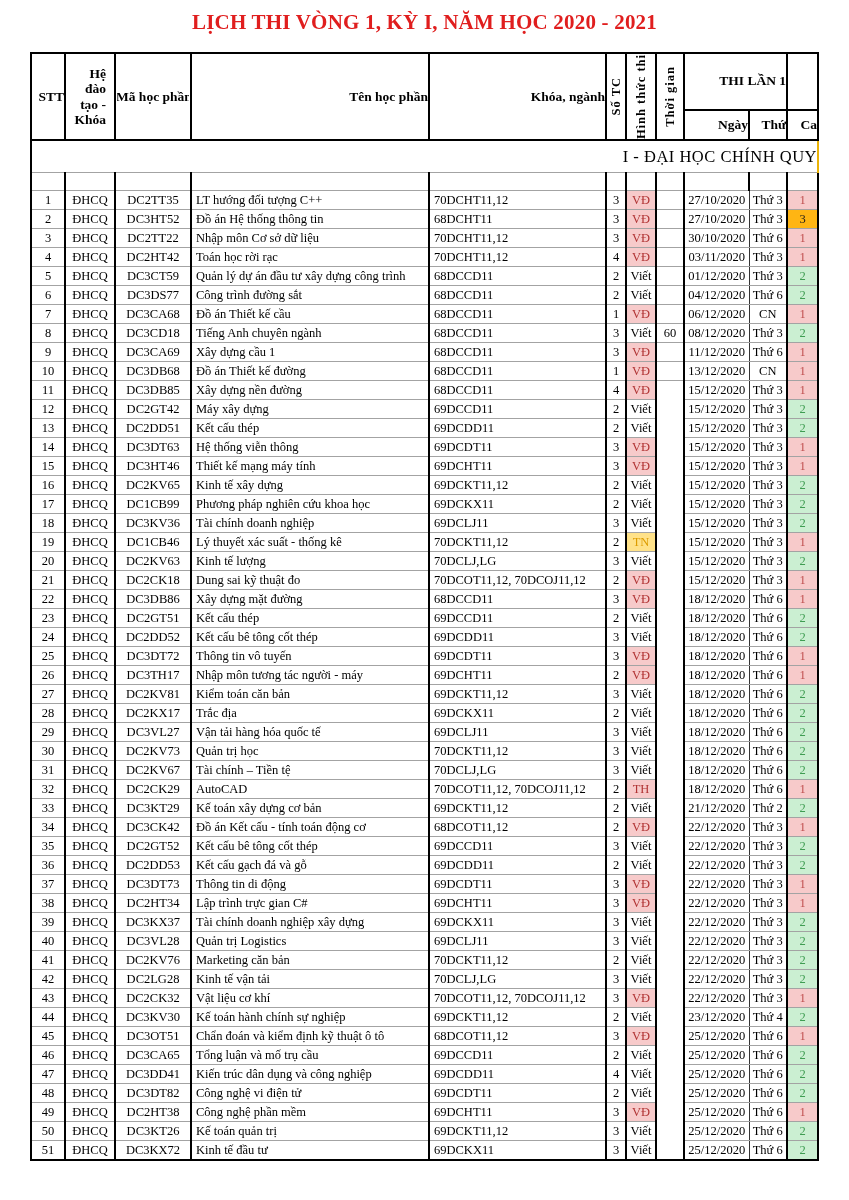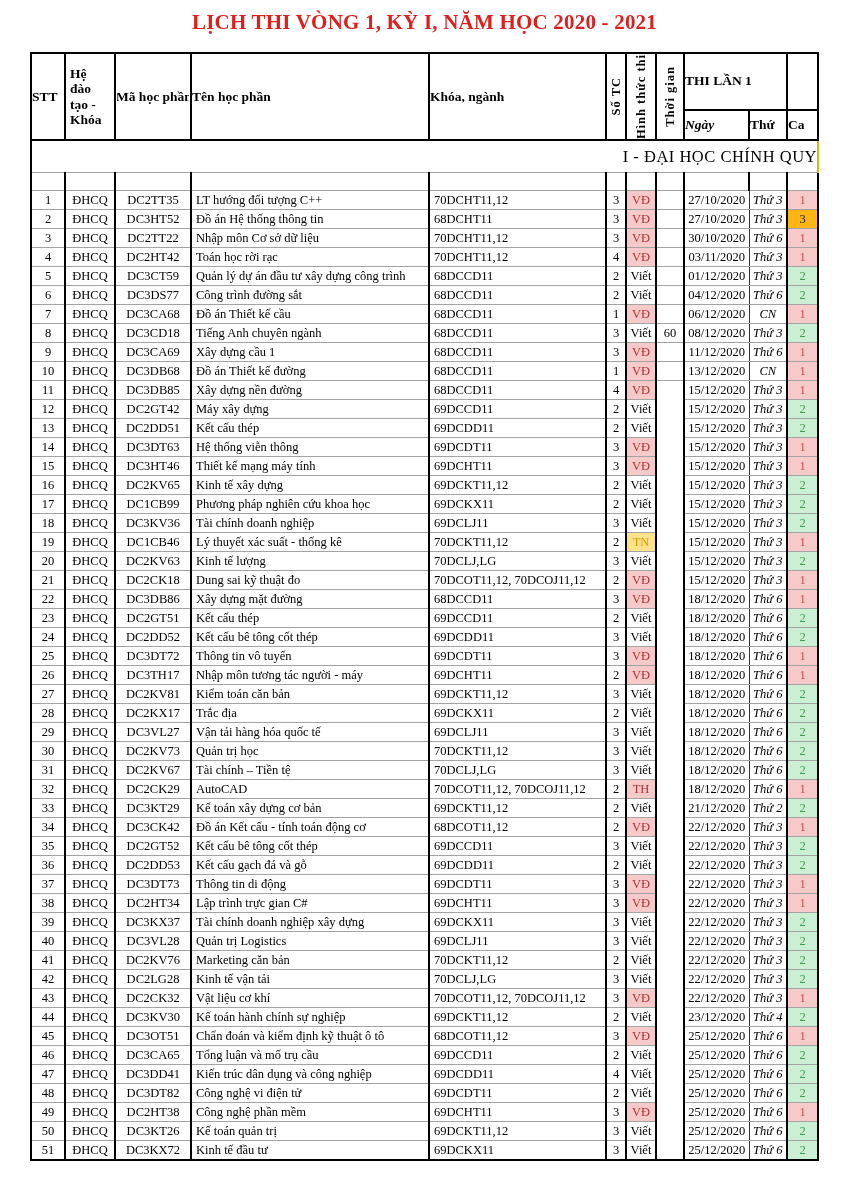--- a/index.html
+++ b/index.html
@@ -17,28 +17,28 @@
     table-layout:fixed;border-collapse:collapse;
     border:2px solid #000;
   }
   .schedule th,.schedule td{
     padding:0;margin:0;vertical-align:middle;overflow:hidden;
     white-space:nowrap;
   }
   
   .schedule thead th{
     border:2px solid #000;
-    font-weight:bold;font-size:13.5px;text-align:left;
+    font-weight:bold;font-size:13.5px;text-align:right;
     background:#fff;
   }
   .schedule thead tr.h1{height:56px;}
   .schedule thead tr.h2{height:30px;}
   th.th-he{white-space:normal;text-align:left;padding:0 8px 0 4px;font-size:13px;line-height:1.12;}
   th.th-ma{font-size:12.5px;border-radius:7px;}
-  th.no-r{border-right:none;font-style:italic;}
+  th.no-r{border-right:none;}
   th.no-l{border-left:none;}
   .vtext{
     writing-mode:vertical-rl;transform:rotate(180deg);
     margin:0 auto;font-weight:bold;font-size:12.5px;letter-spacing:1px;
     white-space:nowrap;
   }
   
   .section-row td{
     height:31px;border-left:2px solid #000;border-right:2px solid #eab308;
     border-top:2px solid #000;border-bottom:1px solid var(--grid,#a3a3a3);
@@ -52,21 +52,21 @@
   
   .schedule tbody tr.data-row{height:19px;}
   .schedule tbody tr.data-row td{
     font-size:12.5px;line-height:1;
     border-left:2px solid #000;border-right:2px solid #000;
     border-top:1px solid var(--grid,#a3a3a3);border-bottom:1px solid var(--grid,#a3a3a3);
     text-align:center;
   }
   td.c-ten,td.c-khoa{text-align:left !important;padding-left:4px !important;}
   td.thin-r{border-right:1px solid #333 !important;font-family:Liberation Serif, serif;}
-  td.thin-l{border-left:1px solid #333 !important;font-style:italic;}
+  td.thin-l{border-left:1px solid #333 !important;}
   td.fmt-vd{background:var(--fmt_vd_bg,#F7CACA);color:var(--fmt_vd_text,#B03333);}
   td.fmt-tn{background:var(--fmt_tn_bg,#FFE289);color:var(--fmt_tn_text,#DD9C00);}
   td.ca-1{background:var(--ca1_bg,#F7CACA);color:var(--ca1_text,#BF4D4D);}
   td.ca-2{background:var(--ca2_bg,#CBEFD2);color:var(--ca2_text,#3F9D52);}
   td.ca-3{background:var(--ca3_bg,#FFB513);color:var(--ca3_text,#1A1A1A);}
 </style>
 </head>
 <body>
 
 <div class="title">LỊCH THI VÒNG 1, KỲ I, NĂM HỌC 2020 - 2021</div>

